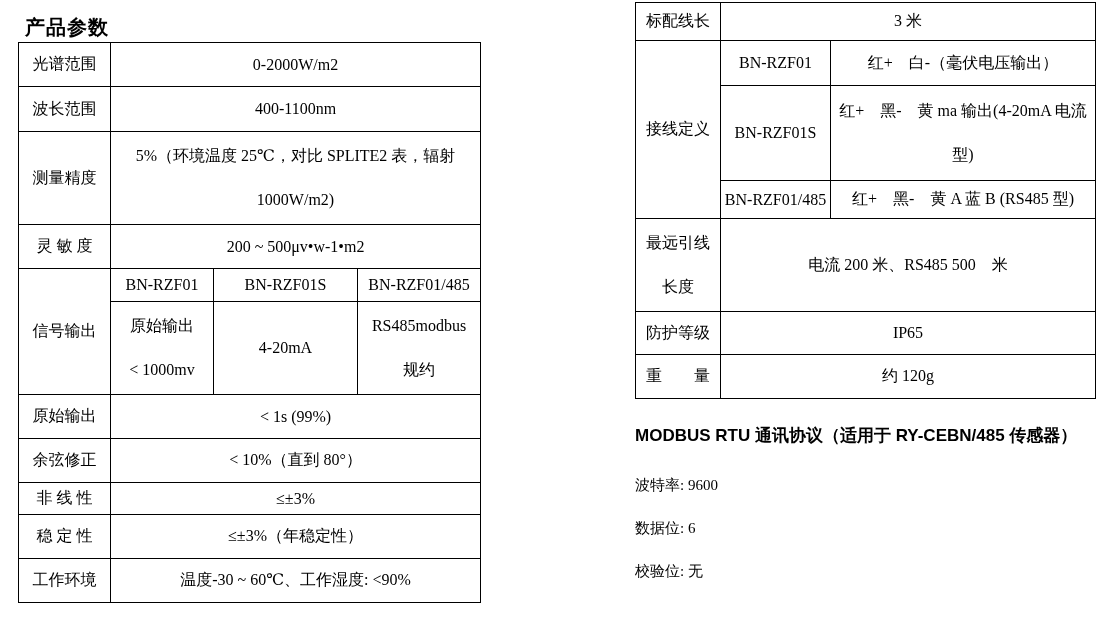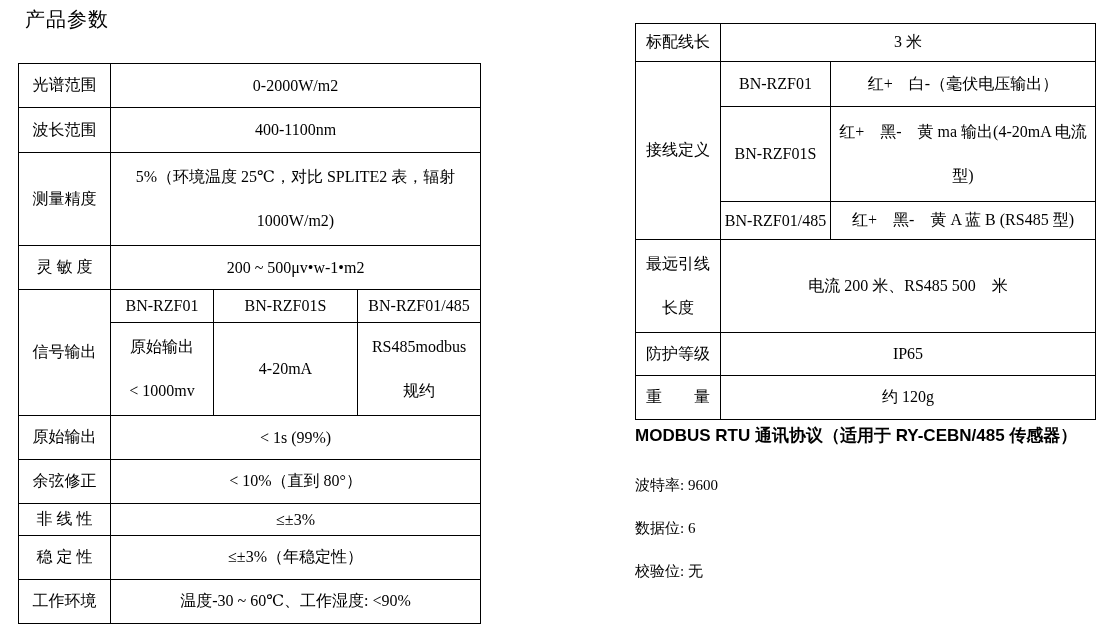--- a/index.html
+++ b/index.html
@@ -4,26 +4,26 @@
 <style>
   * { margin:0; padding:0; box-sizing:border-box; }
   html,body { background:#ffffff; }
   body {
     width:1105px; height:629px; position:relative; overflow:hidden;
     font-family:"Liberation Serif","DejaVu Serif",serif; color:#000;
   }
   .abs { position:absolute; }
 
   .doc-title {
-    left:25px; top:6px;
+    left:25px; top:14px;
     font-family:"Liberation Sans","DejaVu Sans",sans-serif;
-    font-weight:normal; font-size:20px; letter-spacing:1px;
+    font-weight:bold; font-size:20px; letter-spacing:1px;
   }
 
-  table.spec { border-collapse:collapse; table-layout:fixed;margin-top:21px; }
+  table.spec { border-collapse:collapse; table-layout:fixed; }
   table.spec td {
     border:1px solid #000; text-align:center; vertical-align:middle;
     font-size:16px; padding:2px 4px; word-break:break-all;
   }
   td.ml { line-height:44px; padding:0 4px; }
   td.ml div { line-height:44px; }
 
   .left-table  { left:18px;  top:42px; width:462px; }
   .right-table { left:635px; top:2px;  width:460px; }
 

